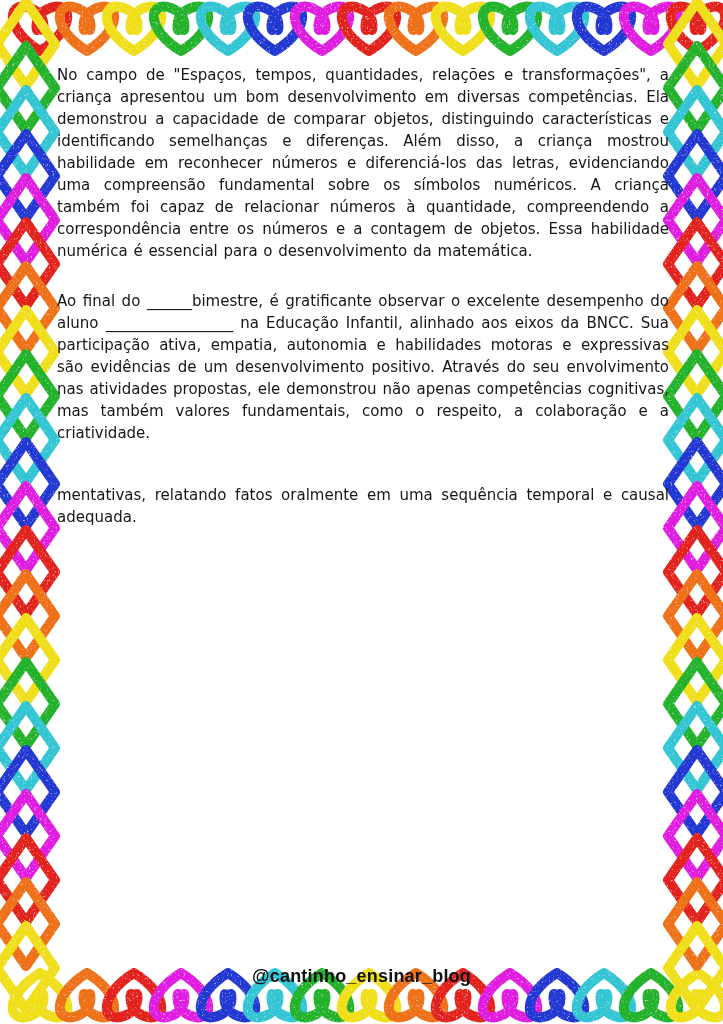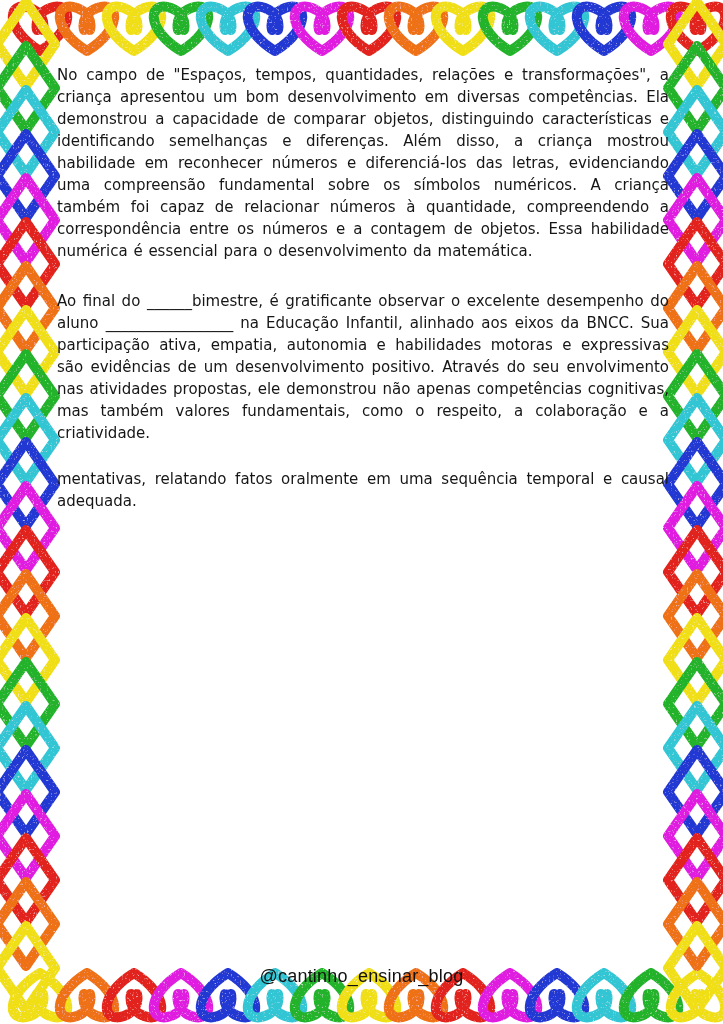--- a/index.html
+++ b/index.html
@@ -25,31 +25,31 @@
     width: 612px;
     color: #161616;
     font-size: 15px;
     line-height: 22px;
     text-align: justify;
     word-spacing: 1px;
     z-index: 2;
   }
   .content p { margin: 0; }
   .content p.para-1 { margin-bottom: 28px; }
-  .content p.para-2 { margin-bottom: 24px; }
+  .content p.para-2 { margin-bottom: 40px; }
   .content p.para-3 { margin-bottom: 0; }
   .content p.para-4 { margin-top: 12px; }
   .footer {
     position: absolute;
     left: 0;
     top: 966px;
     width: 100%;
     text-align: center;
     font-family: "Liberation Sans", sans-serif;
-    font-weight: normal;
+    font-weight: bold;
     font-size: 18px;
     letter-spacing: 0.2px;
     color: #111111;
     z-index: 3;
   }
 </style>
 </head>
 <body>
 
 <div class="page">

